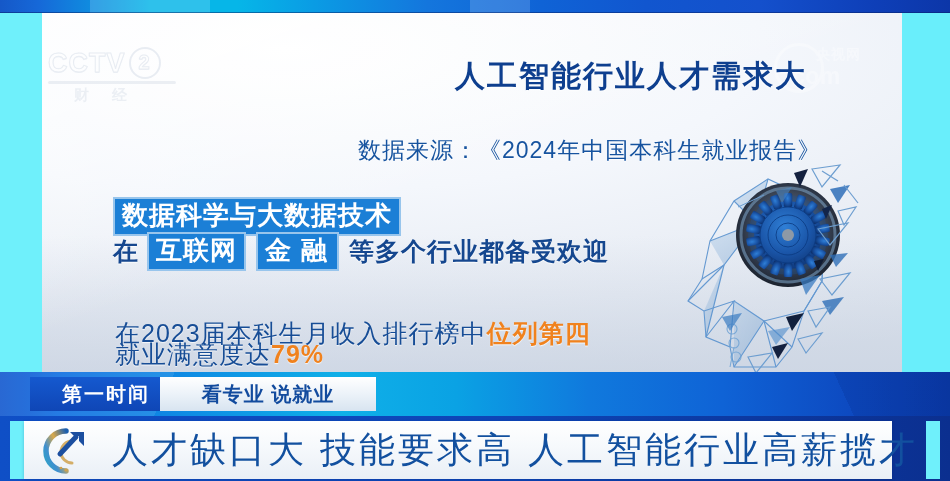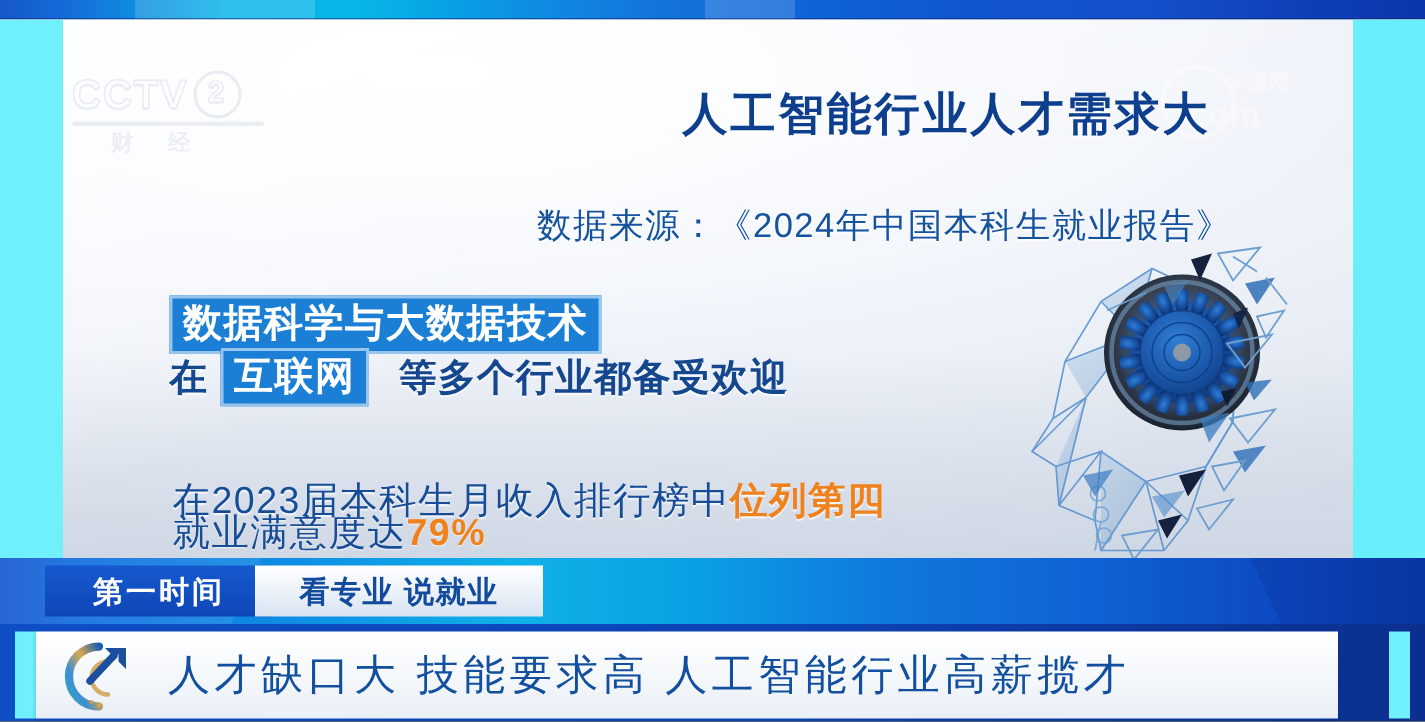--- a/index.html
+++ b/index.html
@@ -172,21 +172,21 @@
       linear-gradient(-115deg,rgba(0,30,110,.16) 0 12%,rgba(0,30,110,0) 12%);
     opacity:.9;pointer-events:none;
   }
   .tag-primary{
     position:absolute;left:30px;top:377px;width:152px;height:34px;
     background:linear-gradient(180deg,#1559cf,#0f46b6);
     display:flex;align-items:center;justify-content:center;
     color:#ffffff;font-size:20px;font-weight:bold;letter-spacing:2px;
   }
   .tag-secondary{
-    position:absolute;left:170px;top:377px;width:192px;height:34px;
+    position:absolute;left:160px;top:377px;width:216px;height:34px;
     background:linear-gradient(180deg,#ffffff,#eaf1f8 55%,#d8e4f0);
     display:flex;align-items:center;justify-content:center;
     color:#124b9e;font-size:20px;font-weight:bold;letter-spacing:1px;
   }
 
   
   .ticker-rail{
     position:absolute;left:0;top:416px;width:950px;height:65px;
     background:linear-gradient(90deg,#0f4fc6,#0d44b6 55%,#0b2f8f 100%);
   }
@@ -194,21 +194,21 @@
     position:absolute;left:24px;top:421px;width:868px;height:58px;
     background:linear-gradient(180deg,#ffffff 0%,#f6f9fc 45%,#e9eff6 100%);
     display:flex;align-items:center;
     box-shadow:0 1px 3px rgba(8,40,110,.25);
   }
   .ticker-logo{
     width:62px;height:52px;margin-left:12px;flex:0 0 auto;position:relative;
   }
   .ticker-text{
     margin-left:14px;
-    font-size:28px;font-weight:500;letter-spacing:3px;
+    font-size:36px;font-weight:500;letter-spacing:3px;
     color:#12509f;white-space:nowrap;
   }
   .ticker-cap{
     position:absolute;top:421px;width:14px;height:58px;
   }
   .ticker-cap.l{left:10px;background:#6ff0fb;}
   .ticker-cap.r{right:10px;background:#6ff0fb;}
 </style>
 </head>
 <body>
@@ -248,20 +248,21 @@
     <div class="subhead">数据来源：《2024年中国本科生就业报告》</div>
 
     <div class="line line1">
       <span class="chip">数据科学与大数据技术</span>
     </div>
 
     <div class="line line2">
       <span class="plain pre">在</span>
       <span class="chip">互联网</span>
       <span class="gap"></span>
+      <span class="chip fin">金融</span>
       <span class="plain post">等多个行业都备受欢迎</span>
     </div>
 
     <div class="stat stat1">
       <span>在2023届本科生月收入排行榜中</span><span class="accent">位列第四</span>
     </div>
     <div class="stat stat2">
       <span>就业满意度达</span><span class="accent">79%</span>
     </div>
 

